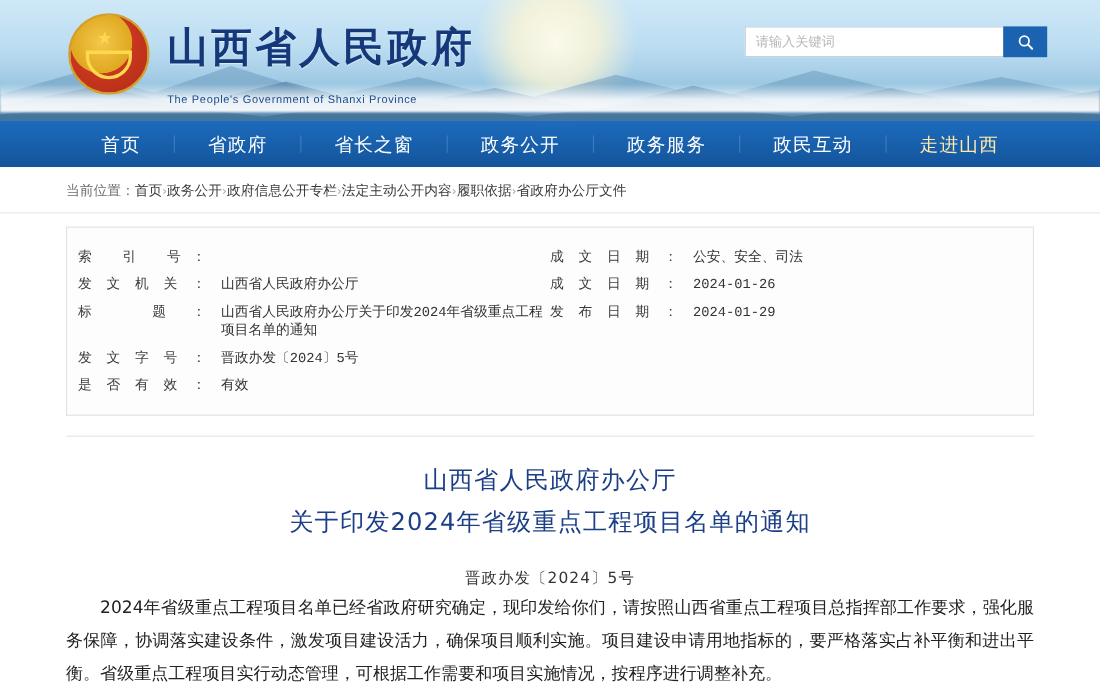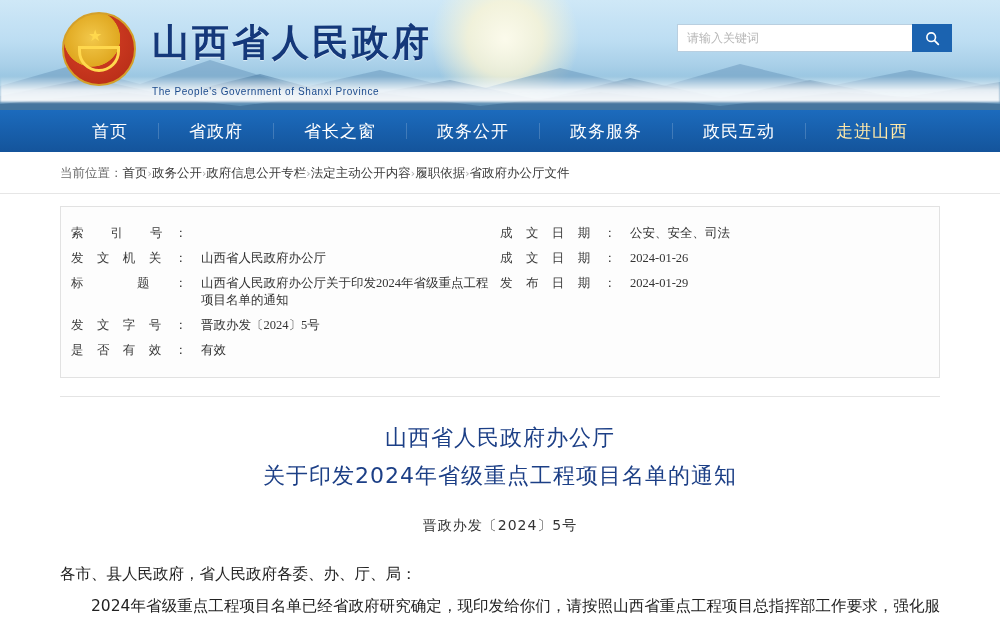--- a/index.html
+++ b/index.html
@@ -148,21 +148,21 @@
     border: 1px solid #e2e2e2;
     background: #fdfdfd;
     padding: 14px 10px 14px 10px;
     display: flex;
   }
   .meta-col { width: 50%; }
   .meta-row {
     display: flex;
     align-items: baseline;
     padding: 4px 0;
-    font-family: Liberation Serif, serif;
+    font-family: Liberation Mono, monospace;
     font-size: 12.5px;
     color: #333;
   }
   .meta-key {
     width: 130px;
     text-align: justify;
     text-align-last: justify;
     color: #3c3c3c;
     padding-right: 14px;
     flex: none;
@@ -313,16 +313,15 @@
       <span class="meta-key">发布日期：</span>
       <span class="meta-val">2024-01-29</span>
     </div>
   </div>
 </div>
 
 <div class="doc">
   <div class="doc-title">山西省人民政府办公厅</div>
   <div class="doc-title">关于印发2024年省级重点工程项目名单的通知</div>
   <div class="doc-number">晋政办发〔2024〕5号</div>
-  <div class="doc-salut">各市、县人民政府，省人民政府各委、办、厅、局：</div>
   <div class="doc-para">2024年省级重点工程项目名单已经省政府研究确定，现印发给你们，请按照山西省重点工程项目总指挥部工作要求，强化服务保障，协调落实建设条件，激发项目建设活力，确保项目顺利实施。项目建设申请用地指标的，要严格落实占补平衡和进出平衡。省级重点工程项目实行动态管理，可根据工作需要和项目实施情况，按程序进行调整补充。</div>
 
 </div>
 
 </body></html>

